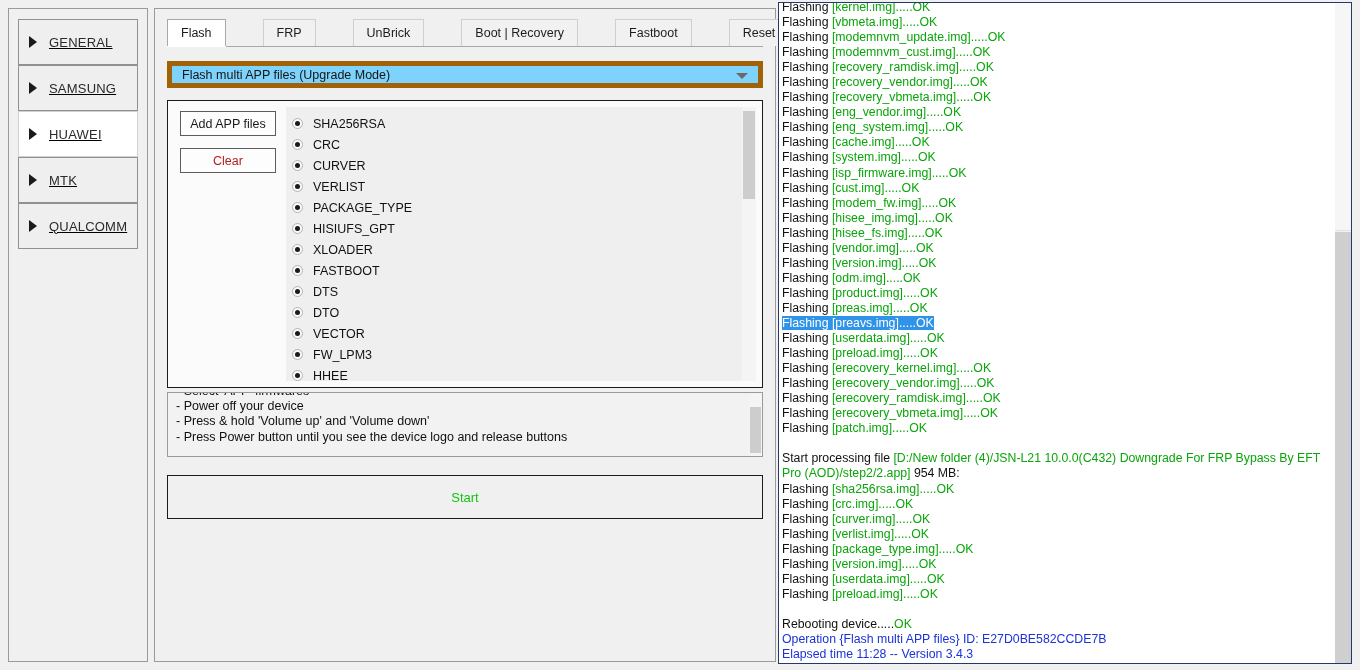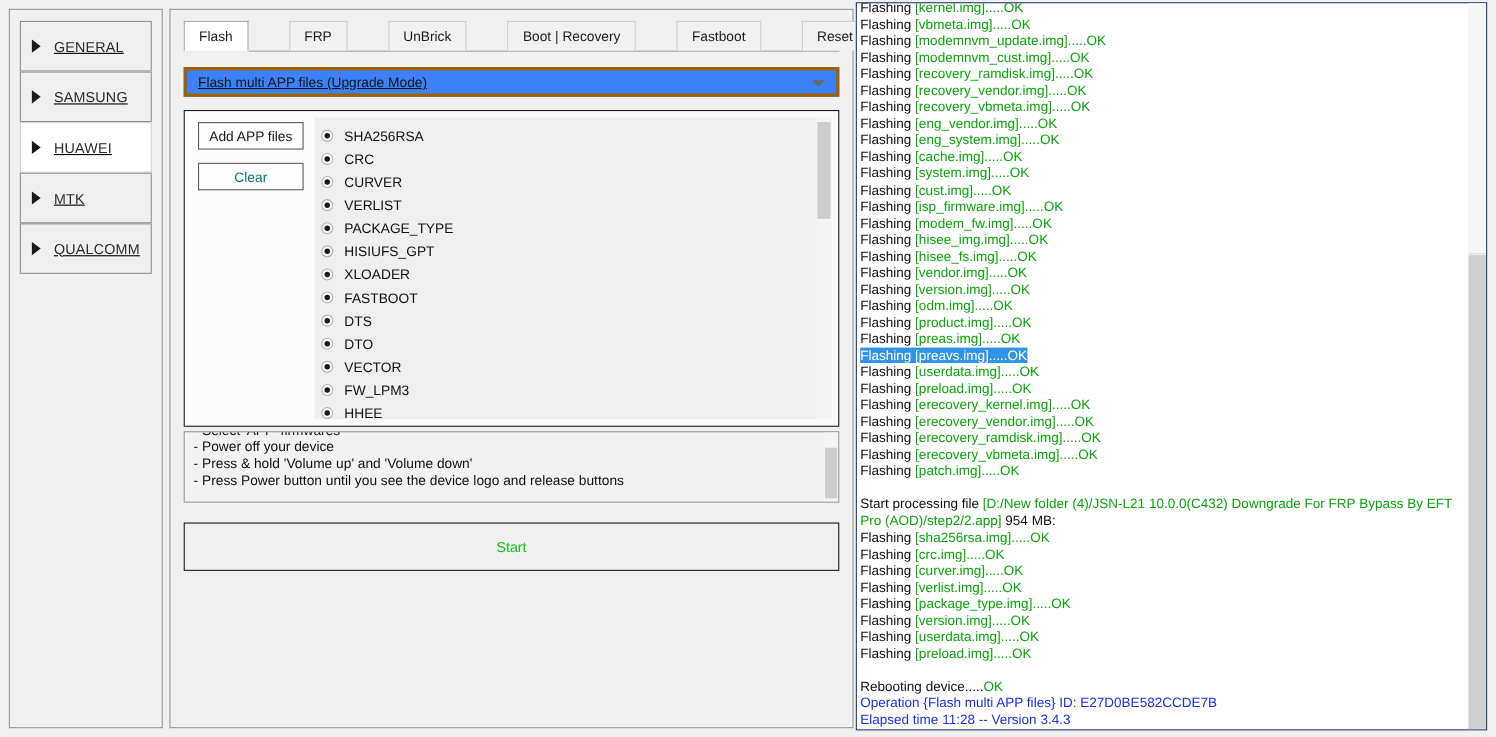--- a/index.html
+++ b/index.html
@@ -159,30 +159,29 @@
     border-color: #a8a8a8;
     position: relative;
     z-index: 2;
     box-shadow: 0 1px 0 0 #ffffff;
   }
 
   
   .modesel {
     margin: 14px 12px 0 12px;
     height: 27px;
-    border: 3px solid #a16207;
-    background: #3b82f6;
+    border: 5px solid #a16207;
+    background: #7dd3fc;
     display: flex;
     align-items: center;
     padding: 0 10px;
     font-size: 12.5px;
     color: #141414;
     position: relative;
     cursor: pointer;
-    text-decoration: underline;
   }
   .modesel .caret {
     position: absolute;
     right: 10px; top: 50%;
     margin-top: -2px;
     width: 0; height: 0;
     border-left: 6px solid transparent;
     border-right: 6px solid transparent;
     border-top: 6px solid #6a6a6a;
   }
@@ -206,21 +205,21 @@
   }
   .fbtn {
     height: 25px;
     border: 1px solid #5c5c5c;
     background: #fdfdfd;
     font-size: 12.5px;
     font-family: "Liberation Sans", sans-serif;
     color: #1a1a1a;
     cursor: pointer;
   }
-  .fbtn.danger { color: #0f766e; text-align: center; }
+  .fbtn.danger { color: #b91c1c; text-align: center; }
 
   .listwrap {
     flex: 1 1 auto;
     background: #efefef;
     position: relative;
     overflow: hidden;
     margin-left: 4px;
   }
   .list {
     padding: 6px 0 0 6px;
@@ -517,22 +516,22 @@
         <div class="logline"><span><span>Flashing </span><span class="g">[vbmeta.img].....OK</span></span></div>
         <div class="logline"><span><span>Flashing </span><span class="g">[modemnvm_update.img].....OK</span></span></div>
         <div class="logline"><span><span>Flashing </span><span class="g">[modemnvm_cust.img].....OK</span></span></div>
         <div class="logline"><span><span>Flashing </span><span class="g">[recovery_ramdisk.img].....OK</span></span></div>
         <div class="logline"><span><span>Flashing </span><span class="g">[recovery_vendor.img].....OK</span></span></div>
         <div class="logline"><span><span>Flashing </span><span class="g">[recovery_vbmeta.img].....OK</span></span></div>
         <div class="logline"><span><span>Flashing </span><span class="g">[eng_vendor.img].....OK</span></span></div>
         <div class="logline"><span><span>Flashing </span><span class="g">[eng_system.img].....OK</span></span></div>
         <div class="logline"><span><span>Flashing </span><span class="g">[cache.img].....OK</span></span></div>
         <div class="logline"><span><span>Flashing </span><span class="g">[system.img].....OK</span></span></div>
+        <div class="logline"><span><span>Flashing </span><span class="g">[isp_firmware.img].....OK</span></span></div>
         <div class="logline"><span><span>Flashing </span><span class="g">[cust.img].....OK</span></span></div>
-        <div class="logline"><span><span>Flashing </span><span class="g">[isp_firmware.img].....OK</span></span></div>
         <div class="logline"><span><span>Flashing </span><span class="g">[modem_fw.img].....OK</span></span></div>
         <div class="logline"><span><span>Flashing </span><span class="g">[hisee_img.img].....OK</span></span></div>
         <div class="logline"><span><span>Flashing </span><span class="g">[hisee_fs.img].....OK</span></span></div>
         <div class="logline"><span><span>Flashing </span><span class="g">[vendor.img].....OK</span></span></div>
         <div class="logline"><span><span>Flashing </span><span class="g">[version.img].....OK</span></span></div>
         <div class="logline"><span><span>Flashing </span><span class="g">[odm.img].....OK</span></span></div>
         <div class="logline"><span><span>Flashing </span><span class="g">[product.img].....OK</span></span></div>
         <div class="logline"><span><span>Flashing </span><span class="g">[preas.img].....OK</span></span></div>
         <div class="logline"><span class="sel"><span>Flashing </span><span class="g">[preavs.img].....OK</span></span></div>
         <div class="logline"><span><span>Flashing </span><span class="g">[userdata.img].....OK</span></span></div>

